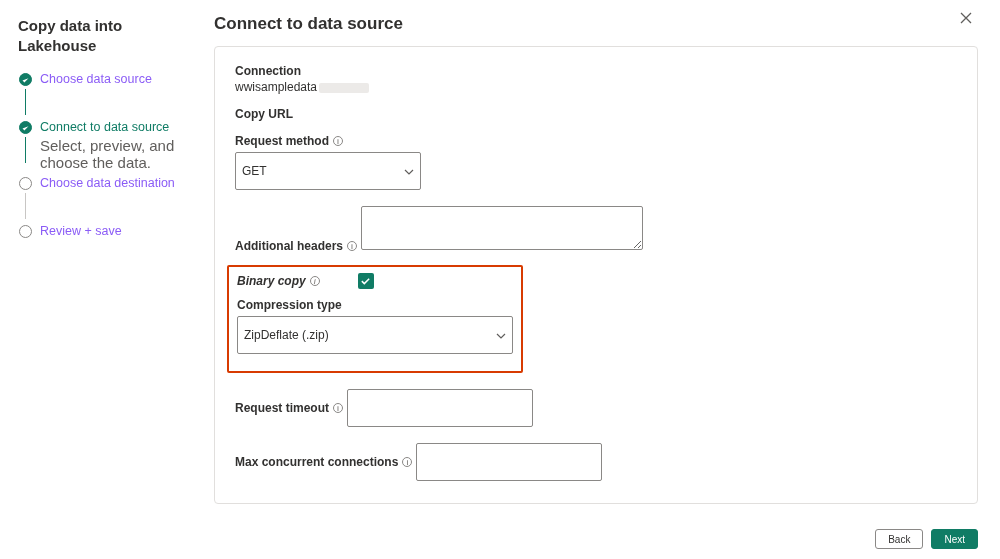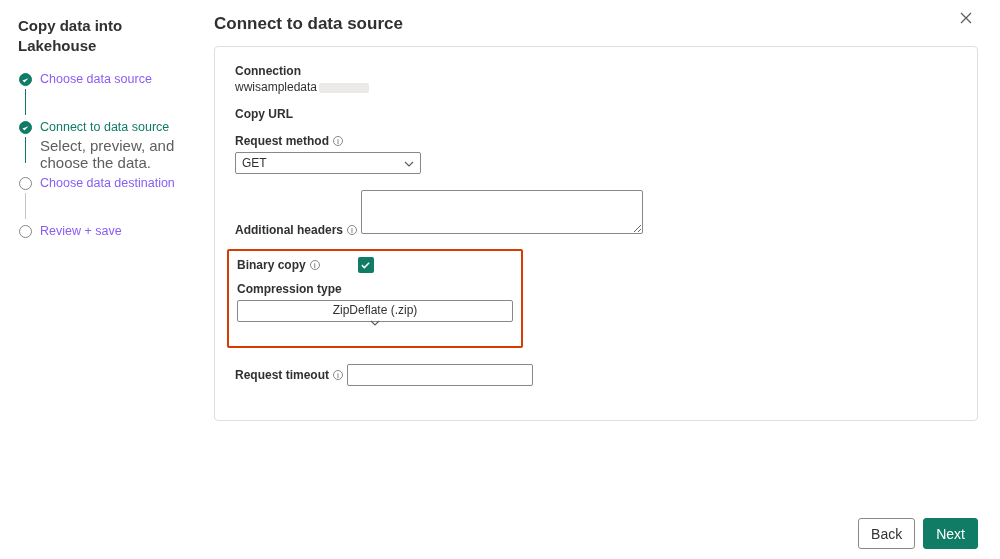--- a/index.html
+++ b/index.html
@@ -142,21 +142,21 @@
     .masked-tail {
       display: inline-block;
       width: 50px; height: 10px;
       background: #eceae8;
       vertical-align: middle;
       margin-left: 2px;
       border-radius: 2px;
     }
     .text-input, .select {
       width: 186px;
-      height: 22px;
+      height: 38px;
       border: 1px solid #8a8886;
       border-radius: 2px;
       font-size: 12px;
       padding: 2px 6px;
       background: #fff;
       margin-top: 4px;
     }
     .select.medium { width: 186px; position: relative; }
     .select.wide  { width: 282px; }
     .select {
@@ -180,57 +180,58 @@
       margin-top: 4px;
       padding: 4px 6px;
       font-family: inherit;
       font-size: 12px;
     }
 
     .row-inline {
       display: flex;
       align-items: center;
       gap: 38px;
+      font-style: italic;
     }
     .checkbox {
       width: 16px; height: 16px;
       background: #107c65;
       border-radius: 2px;
       display: flex; align-items: center; justify-content: center;
       cursor: pointer;
     }
     .checkbox svg { width: 11px; height: 11px; fill: #fff; }
 
     .highlight-box {
       border: 2px solid #d83b01;
       border-radius: 2px;
       padding: 6px 8px 8px 8px;
       margin-left: -8px;
       margin-right: 0;
       width: 296px;
       margin-bottom: 12px;
     }
     .highlight-box .field-block { margin-bottom: 8px; }
-    .highlight-box .field-block:last-child { margin-bottom: 16px; }
-    .highlight-box .select.wide { width: 276px; flex-direction: column; }
+    .highlight-box .field-block:last-child { margin-bottom: 9px; }
+    .highlight-box .select.wide { width: 276px; }
 
     
     .footer {
       margin-top: auto;
       display: flex;
       justify-content: flex-end;
       gap: 8px;
       padding-top: 10px;
     }
     .btn {
-      height: 31px;
+      height: 20px;
       min-width: 46px;
       padding: 0 12px;
       border-radius: 3px;
-      font-size: 14px;
+      font-size: 10px;
       cursor: pointer;
       display: inline-flex;
       align-items: center;
       justify-content: center;
     }
     .btn-secondary {
       background: #fff;
       border: 1px solid #8a8886;
       color: #323130;
     }
@@ -344,20 +345,27 @@
 
 
       <div class="field-block">
         <div class="field-label">
           <span>Request timeout</span>
           <span class="info-icon">i</span>
         </div>
         <input class="text-input" type="text" value="" style="">
       </div>
 
+      <div class="field-block" style="margin-bottom:0;">
+        <div class="field-label">
+          <span>Max concurrent connections</span>
+          <span class="info-icon">i</span>
+        </div>
+        <input class="text-input" type="text" value="" style="">
+      </div>
 
     </div>
 
     <div class="footer">
       <button class="btn btn-secondary">Back</button>
       <button class="btn btn-primary">Next</button>
     </div>
   </main>
 </div>
 

